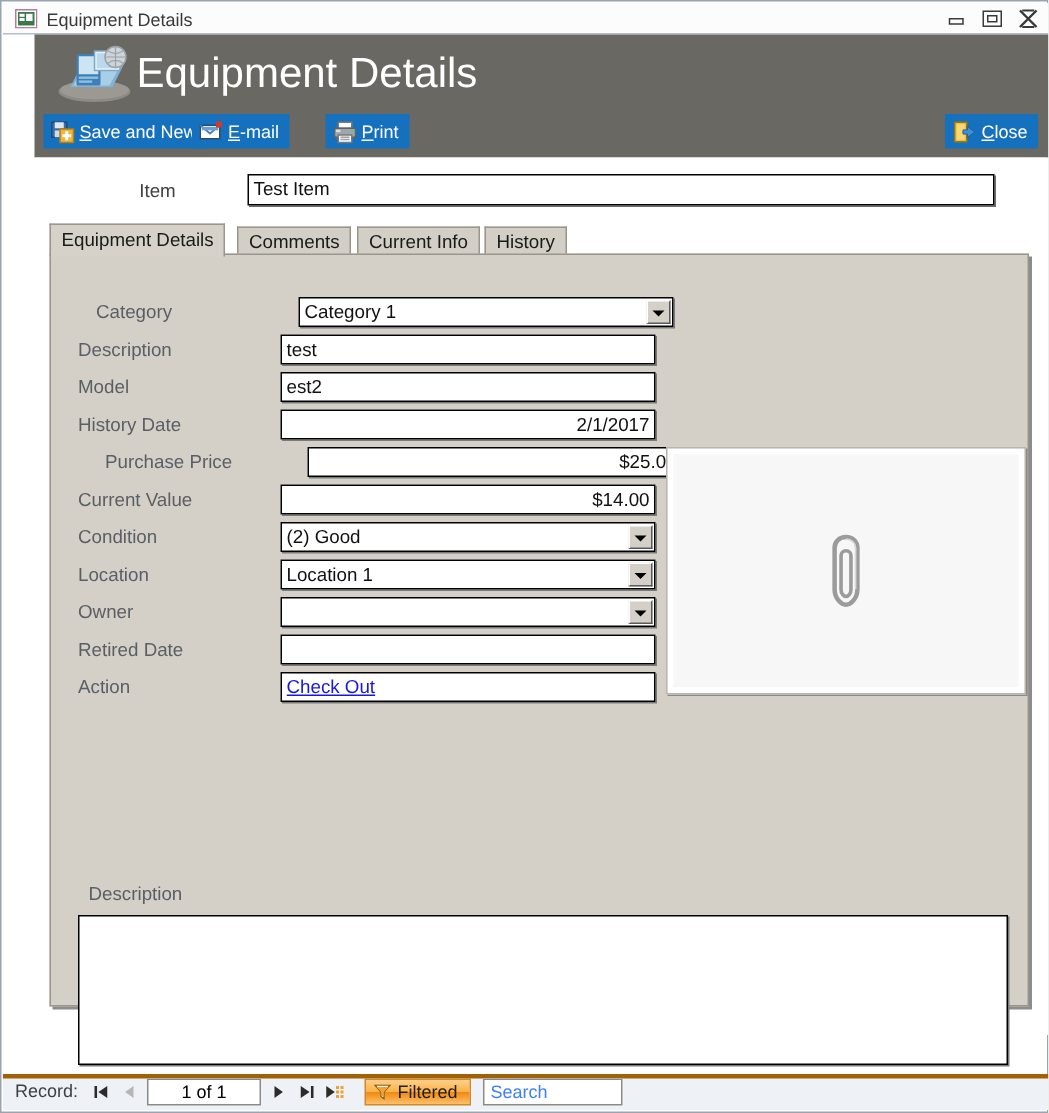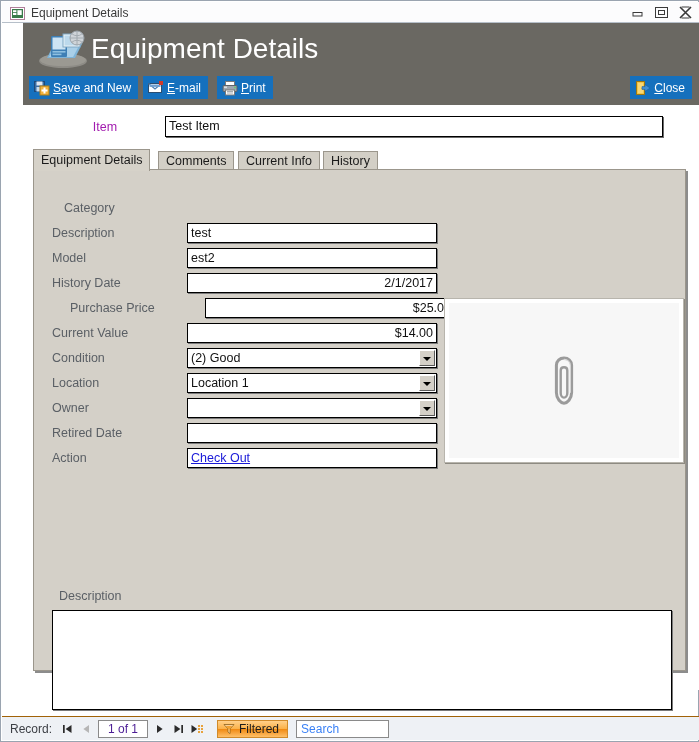--- a/index.html
+++ b/index.html
@@ -106,40 +106,40 @@
   .hbtn .ico {
     width: 16px; height: 16px;
     margin-right: 3px;
     flex: 0 0 auto;
     display: block;
   }
   .hbtn .lbl { line-height: 14px; }
   .hbtn .lbl u { text-underline-offset: 1px; }
 
   #btn-save  { left: 6px;   top: 53px; }
-  #btn-email { left: 120px; top: 53px; }
+  #btn-email { left: 105px; top: 53px; }
   #btn-print { left: 194px; top: 53px; }
   #btn-close { right: 7px;  top: 53px; }
 
   
   .form-canvas {
     position: absolute;
     left: 22px; top: 104px;
     width: 676px; height: 585px;
     background: #ffffff;
     box-sizing: border-box;
   }
 
   
   .item-label {
     position: absolute;
     left: 22px; top: 15px;
     width: 120px;
     font-size: 12.5px;
-    color: #a21caf;
+    color: #404040;
     text-align: center;
   }
   .textbox {
     box-sizing: border-box;
     border: 1px solid #000000;
     background: #ffffff;
     font-size: 12.5px;
     color: #111111;
     padding: 1px 3px;
     line-height: 17px;
@@ -285,48 +285,48 @@
     box-sizing: border-box;
     box-shadow: 1px 1px 0 #7a7a7a;
   }
 
   
   .navbar {
     position: absolute;
     left: 1px; bottom: 1px;
     width: 697px; height: 24px;
     background: #eef1f5;
-    border-top: 1px solid #a16207;
+    border-top: 3px solid #a16207;
     box-sizing: border-box;
     display: flex;
-    align-items: center;
+    align-items: flex-start;
     padding-left: 8px;
     gap: 0;
   }
   .nav-label {
     font-size: 12px;
     color: #3c3f45;
     margin-right: 6px;
     line-height: 16px;
   }
   .nav-btn {
     width: 19px; height: 18px;
     display: flex;
     align-items: center;
     justify-content: center;
     cursor: default;
   }
   .nav-btn svg { display: block; }
   .nav-input {
-    width: 50px; height: 18px;
+    width: 76px; height: 18px;
     background: #ffffff;
     border: 1px solid #8a8a8a;
     box-sizing: border-box;
     font-size: 12px;
-    color: #4c1d95;
+    color: #000000;
     text-align: center;
     line-height: 16px;
     margin: 0 2px;
     overflow: hidden;
     white-space: nowrap;
   }
   .filter-btn {
     height: 18px;
     margin-left: 10px;
     padding: 0 8px 0 5px;
@@ -479,20 +479,24 @@
         <div class="tab active" style="left:0px;">Equipment Details</div>
         <div class="tab" style="left:125px;">Comments</div>
         <div class="tab" style="left:205px;">Current Info</div>
         <div class="tab" style="left:290px;">History</div>
       </div>
 
       <div class="tab-panel">
 
         <div class="frow" style="top:28px;margin-left:12px;">
           <span class="flabel">Category</span>
+          <div class="fctl">
+            <span class="val">Category 1</span>
+            <span class="combo-btn"></span>
+          </div>
         </div>
 
         <div class="frow" style="top:53px;">
           <span class="flabel">Description</span>
           <div class="fctl">
             <span class="val">test</span>
           </div>
         </div>
 
         <div class="frow" style="top:78px;">

